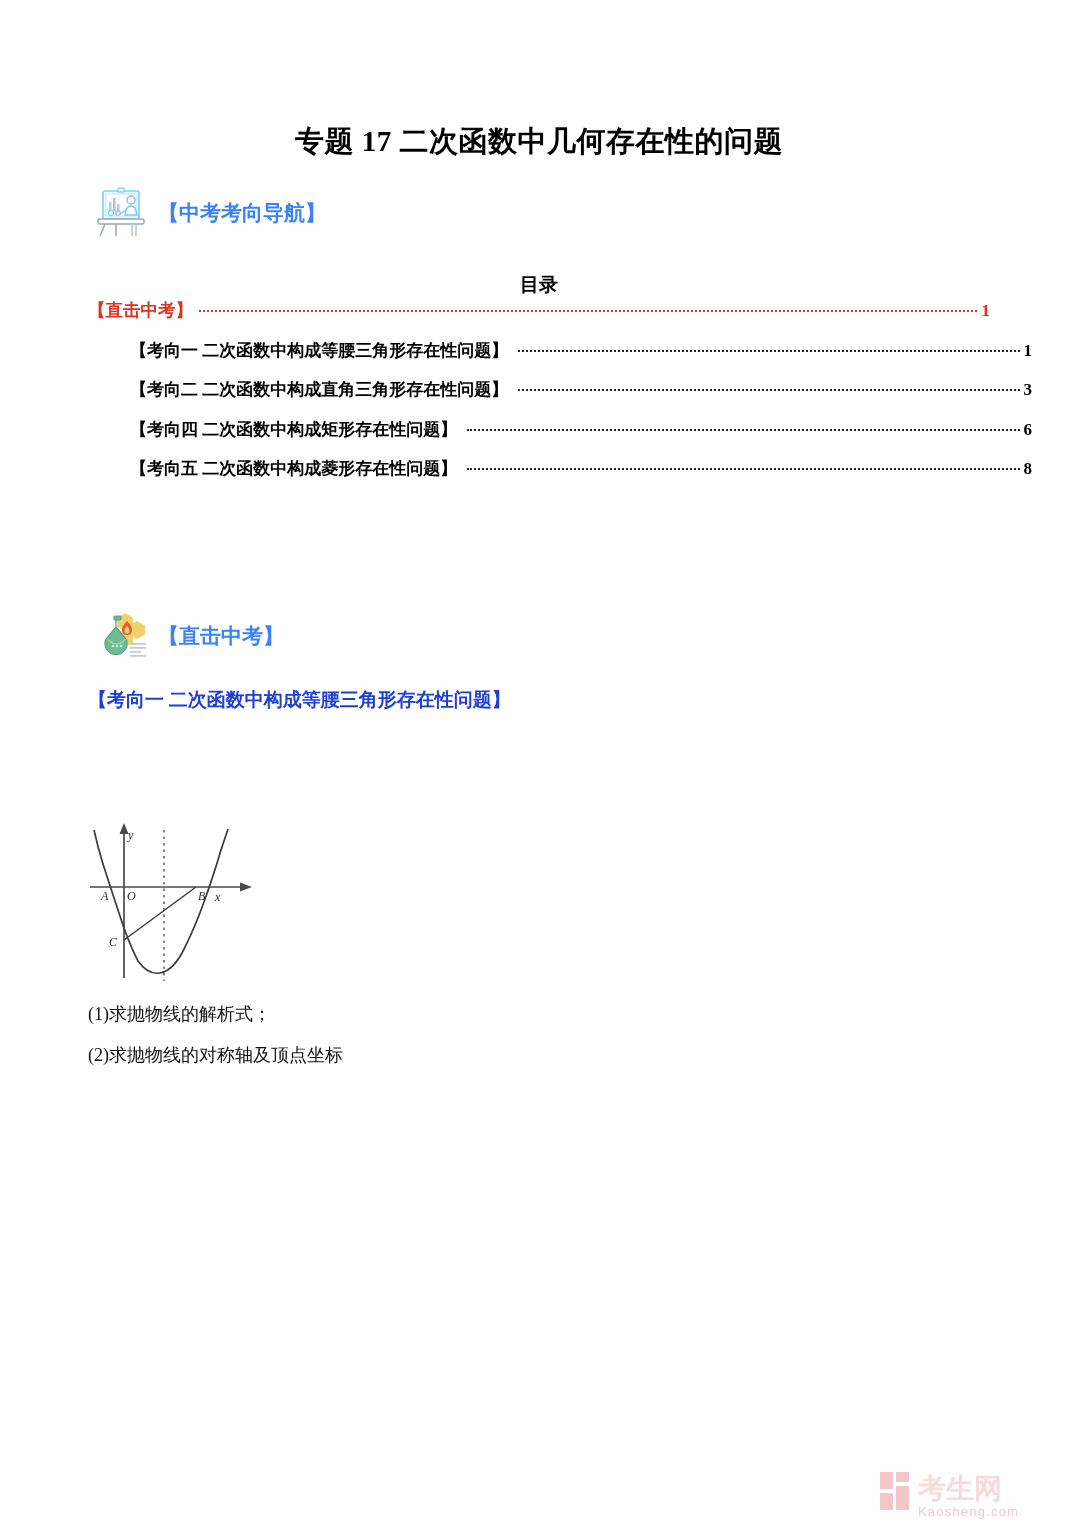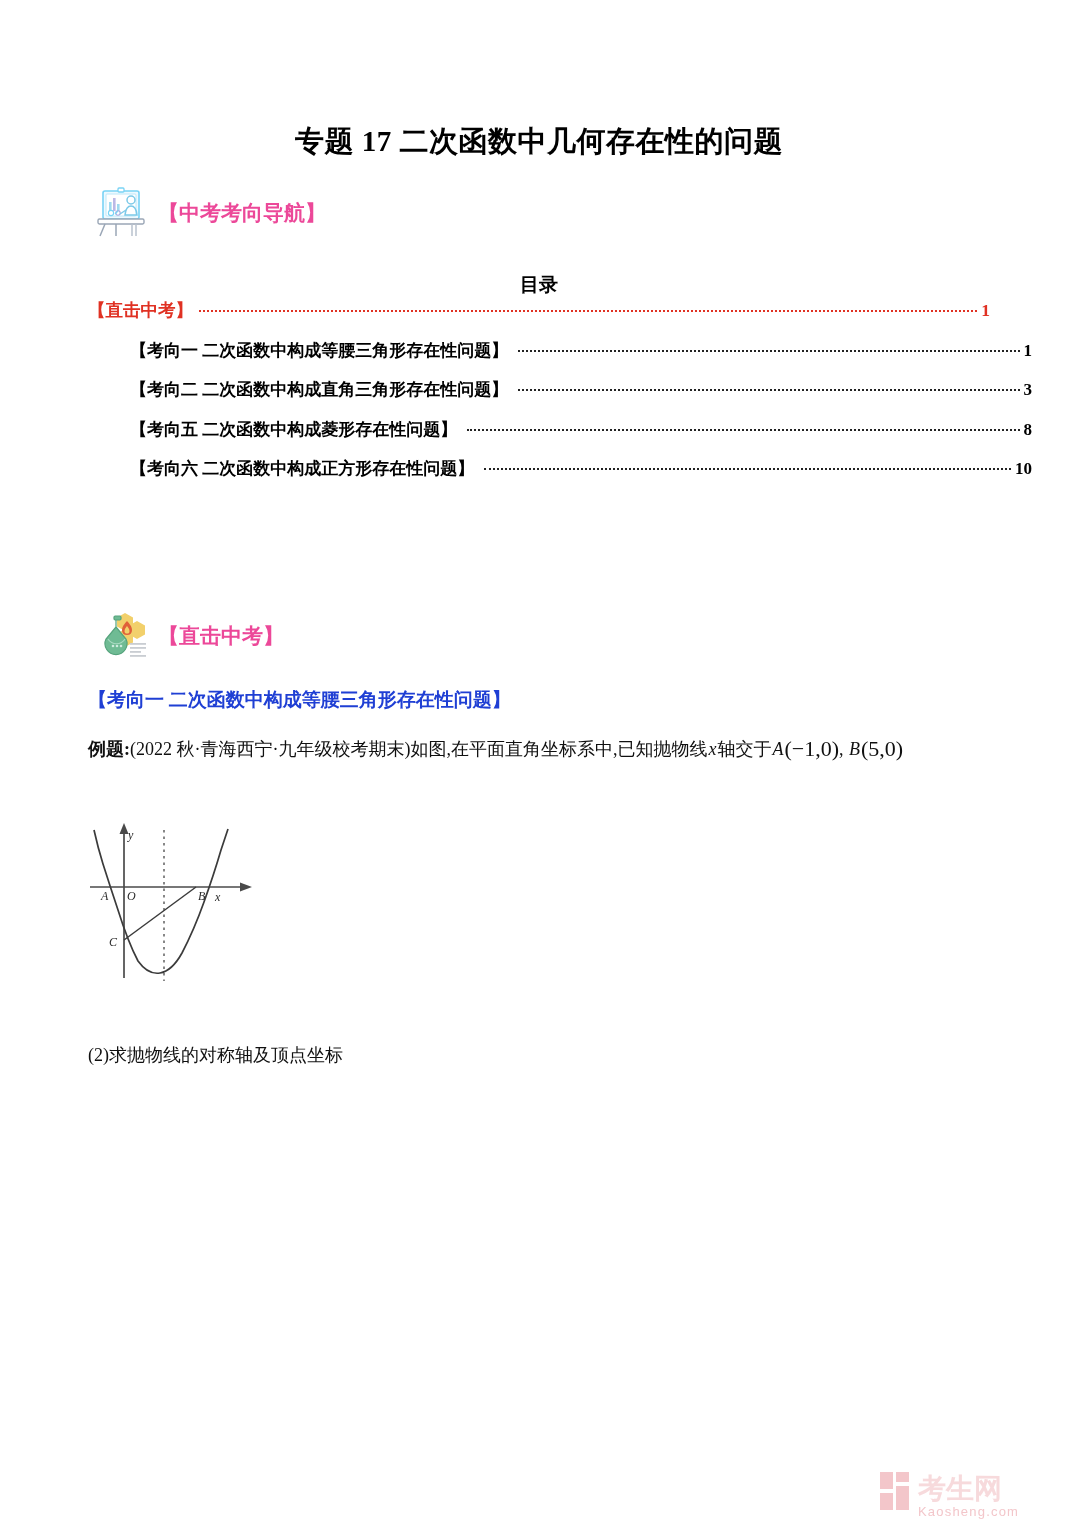--- a/index.html
+++ b/index.html
@@ -44,21 +44,21 @@
   }
   .section-head .icon-wrap {
     width: 58px;
     height: 58px;
     flex: 0 0 58px;
     display: block;
   }
   .section-head .sec-label {
     font-size: 21px;
     font-weight: bold;
-    color: #ec4899;
+    color: #3b82f6;
     margin-left: 8px;
     font-family: "Liberation Serif", "DejaVu Serif", serif;
     white-space: nowrap;
   }
 
   #nav-head { left: 92px; top: 184px; }
   #zhiji-head { left: 92px; top: 607px; }
 
   
   .toc-title {
@@ -210,28 +210,28 @@
       <span class="t-label">【考向一  二次函数中构成等腰三角形存在性问题】</span>
       <span class="t-dots"></span>
       <span class="t-page">1</span>
     </div>
     <div class="toc-row level1">
       <span class="t-label">【考向二  二次函数中构成直角三角形存在性问题】</span>
       <span class="t-dots"></span>
       <span class="t-page">3</span>
     </div>
     <div class="toc-row level1">
+      <span class="t-label">【考向四  二次函数中构成矩形存在性问题】</span>
+      <span class="t-dots"></span>
+      <span class="t-page">6</span>
+    </div>
+    <div class="toc-row level1">
       <span class="t-label">【考向五  二次函数中构成菱形存在性问题】</span>
       <span class="t-dots"></span>
       <span class="t-page">8</span>
-    </div>
-    <div class="toc-row level1">
-      <span class="t-label">【考向六  二次函数中构成正方形存在性问题】</span>
-      <span class="t-dots"></span>
-      <span class="t-page">10</span>
     </div>
   </div>
 
   <div class="section-head" id="zhiji-head">
     <span class="icon-wrap">
       <svg viewBox="0 0 58 58" width="58" height="58">
 
         <polygon points="33,6 41,10.5 41,19.5 33,24 25,19.5 25,10.5" fill="#f2d06b"></polygon>
         <polygon points="45,14 53,18.5 53,27.5 45,32 37,27.5 37,18.5" fill="#f2d06b"></polygon>
         <polygon points="33,22 41,26.5 41,35.5 33,40 25,35.5 25,26.5" fill="#f2d06b"></polygon>
@@ -250,24 +250,20 @@
         <rect x="38" y="40" width="16" height="1.8" fill="#c9cdd2"></rect>
         <rect x="38" y="44" width="11" height="1.8" fill="#c9cdd2"></rect>
         <rect x="38" y="48" width="16" height="1.8" fill="#c9cdd2"></rect>
       </svg>
     </span>
     <span class="sec-label">【直击中考】</span>
   </div>
 
   <div class="kao-head">【考向一  二次函数中构成等腰三角形存在性问题】</div>
 
-  <div class="body-text" id="prob-line1">
-    <span class="bold-lead">例题:</span><span>(2022 秋·青海西宁·九年级校考期末)</span><span>如图,在平面直角坐标系中,已知抛物线</span><span class="mathvar">x</span><span>轴交于</span><span class="mathvar">A</span><span class="paren-big">(−1,0)</span><span>,</span>
-    <span class="mathvar">B</span><span class="paren-big">(5,0)</span>
-  </div>
 
 
   <div id="figure">
     <svg viewBox="0 0 180 172" width="180" height="172">
 
       <line x1="8" y1="69" x2="158" y2="69" stroke="#4a4a4a" stroke-width="1.7"></line>
       <polygon points="158,64.5 170,69 158,73.5" fill="#4a4a4a"></polygon>
 
       <line x1="42" y1="160" x2="42" y2="16" stroke="#4a4a4a" stroke-width="1.7"></line>
       <polygon points="37.5,16 42,5 46.5,16" fill="#4a4a4a"></polygon>
@@ -288,20 +284,21 @@
 
       <text x="19" y="82" font-family="Liberation Serif, serif" font-size="12" font-style="italic" fill="#2a2a2a">A</text>
       <text x="45" y="82" font-family="Liberation Serif, serif" font-size="12" font-style="italic" fill="#2a2a2a">O</text>
       <text x="116" y="82" font-family="Liberation Serif, serif" font-size="12" font-style="italic" fill="#2a2a2a">B</text>
       <text x="133" y="83" font-family="Liberation Serif, serif" font-size="12" font-style="italic" fill="#2a2a2a">x</text>
       <text x="46" y="21" font-family="Liberation Serif, serif" font-size="12" font-style="italic" fill="#2a2a2a">y</text>
       <text x="27" y="128" font-family="Liberation Serif, serif" font-size="12" font-style="italic" fill="#2a2a2a">C</text>
     </svg>
   </div>
 
+  <div class="body-text" id="q1">(1)求抛物线的解析式；</div>
   <div class="body-text" id="q2">(2)求抛物线的对称轴及顶点坐标</div>
 
   <div id="watermark">
     <svg viewBox="0 0 172 58" width="172" height="58">
 
       <rect x="2" y="4" width="13" height="17" fill="#f3c6ca"></rect>
       <rect x="18" y="4" width="13" height="10" fill="#f3c6ca"></rect>
       <rect x="2" y="25" width="13" height="17" fill="#f3c6ca"></rect>
       <rect x="18" y="18" width="13" height="24" fill="#f3c6ca"></rect>
 

